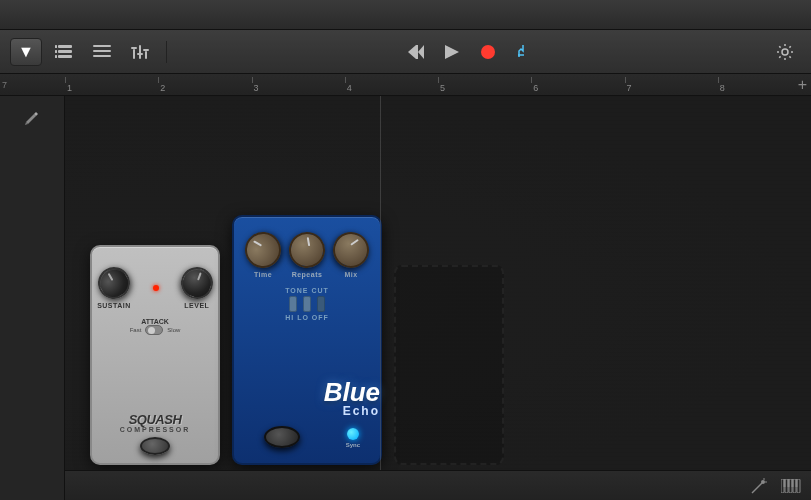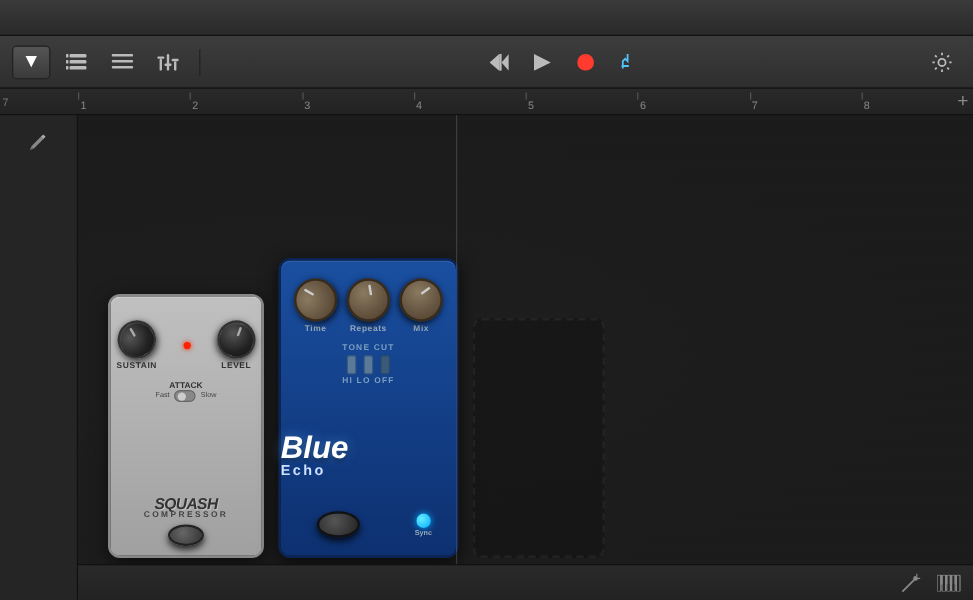--- a/index.html
+++ b/index.html
@@ -376,24 +376,24 @@
     .echo-switch-row {
       font-size: 7px;
       color: #7a9fc0;
       font-weight: bold;
       letter-spacing: 1px;
       margin-top: 2px;
     }
 
     .echo-logo {
       position: absolute;
-      bottom: 65px;
+      bottom: 46px;
       left: 0;
       right: 0;
-      text-align: left;
+      text-align: right;
     }
 
     .echo-blue {
       font-size: 26px;
       font-weight: 900;
       font-style: italic;
       color: #fff;
       text-shadow: 0 0 10px rgba(100,180,255,0.5), 0 2px 4px rgba(0,0,0,0.5);
       line-height: 1;
     }

